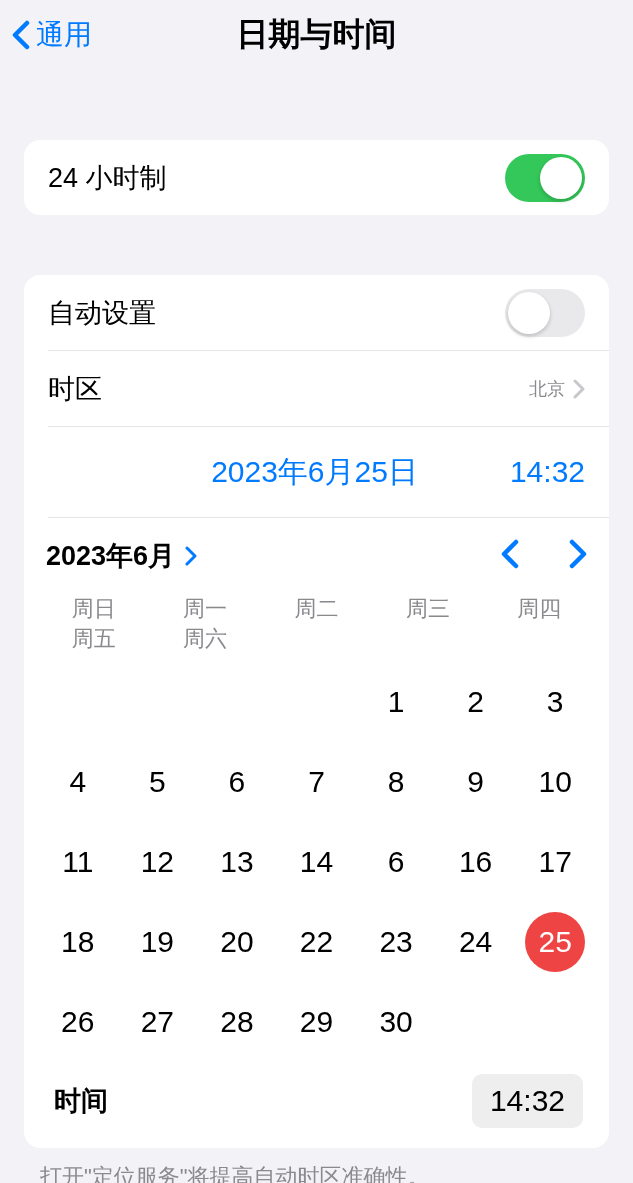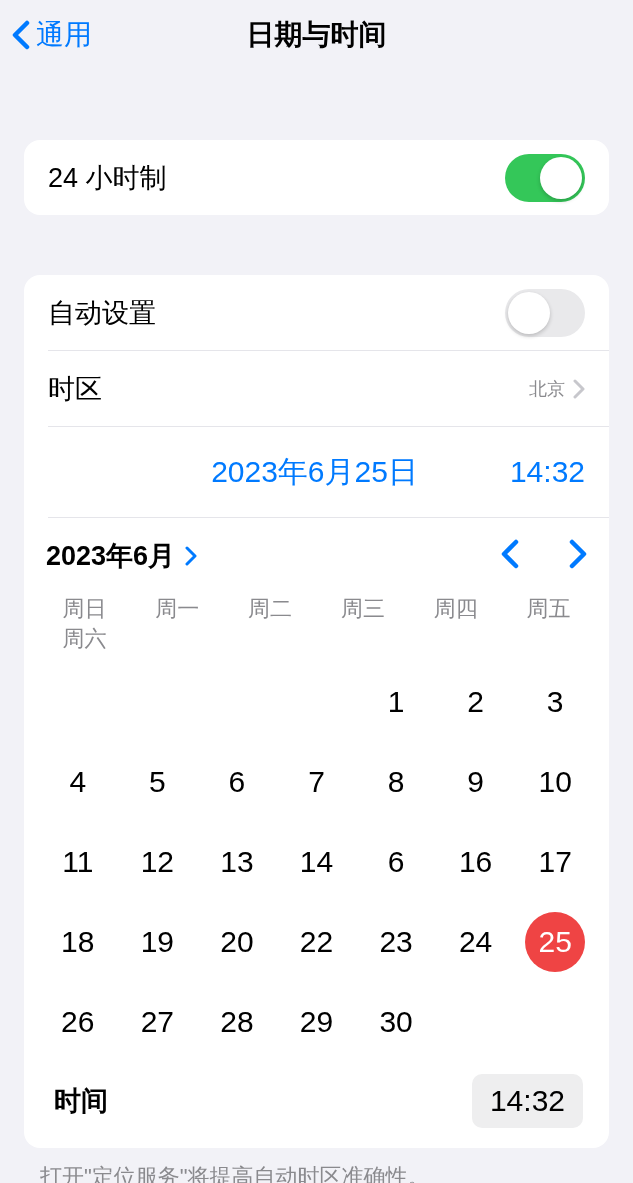--- a/index.html
+++ b/index.html
@@ -27,21 +27,21 @@
     }
     .back-chevron {
       width: 18px;
       height: 30px;
       margin-right: 6px;
     }
     .navbar-title {
       position: absolute;
       left: 50%;
       transform: translateX(-50%);
-      font-size: 28px;
+      font-size: 32px;
       font-weight: 600;
     }
     .group {
       background: #fff;
       border-radius: 16px;
       margin: 0 24px;
       overflow: hidden;
     }
     .group-gap-top { margin-top: 70px; }
     .group-gap-mid { margin-top: 60px; }
@@ -117,21 +117,21 @@
     .cal-month-chevron {
       width: 12px;
       height: 20px;
       color: #007aff;
     }
     .cal-nav { display: flex; gap: 50px; }
     .cal-nav-btn { color: #007aff; }
     .cal-nav-btn svg { width: 18px; height: 30px; }
     .weekday-row {
       display: grid;
-      grid-template-columns: repeat(6, 1fr);
+      grid-template-columns: repeat(5, 1fr);
       text-align: center;
       color: #8a8a8e;
       font-size: 22px;
       font-weight: 500;
       padding: 0 4px 8px 4px;
     }
     .days-grid {
       display: grid;
       grid-template-columns: repeat(7, 1fr);
       grid-auto-rows: 80px;

